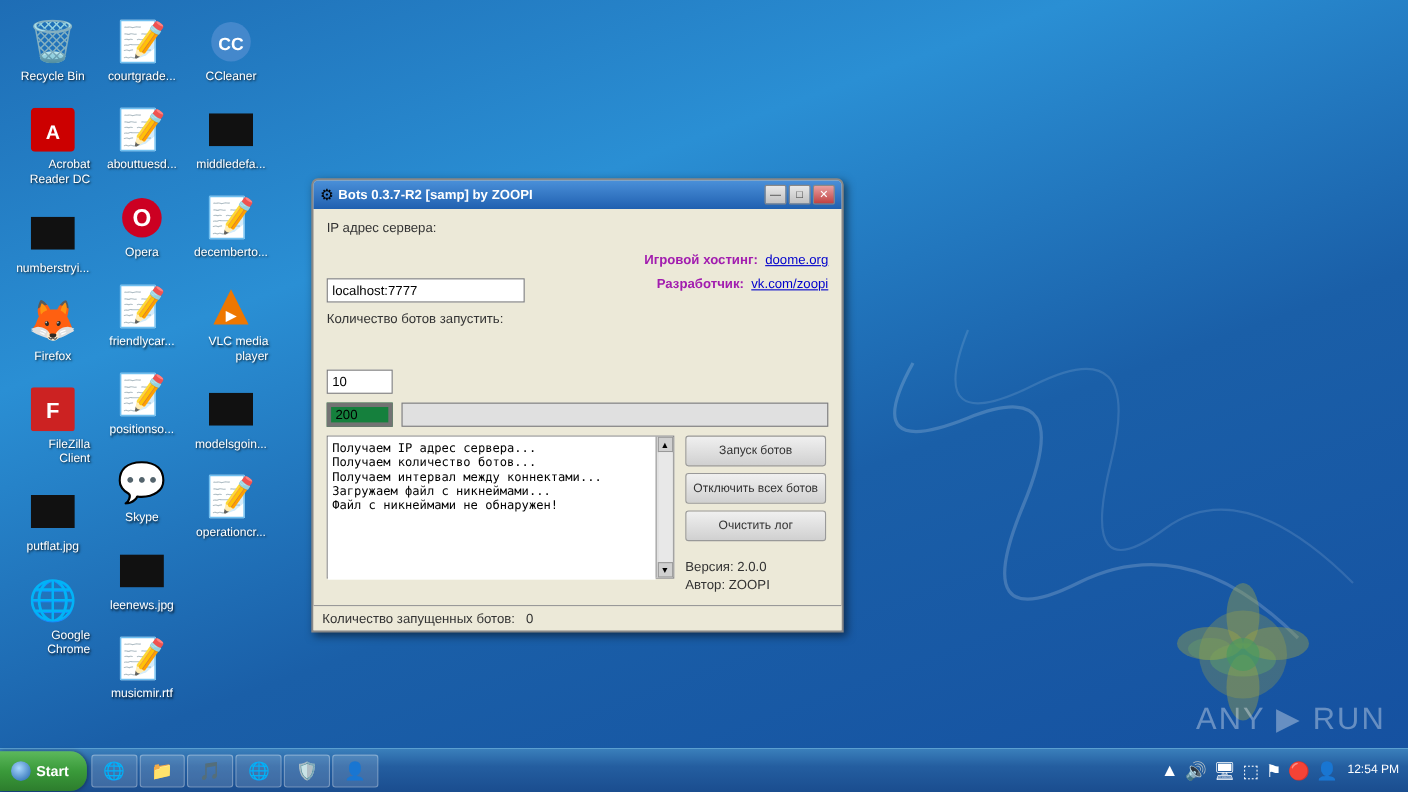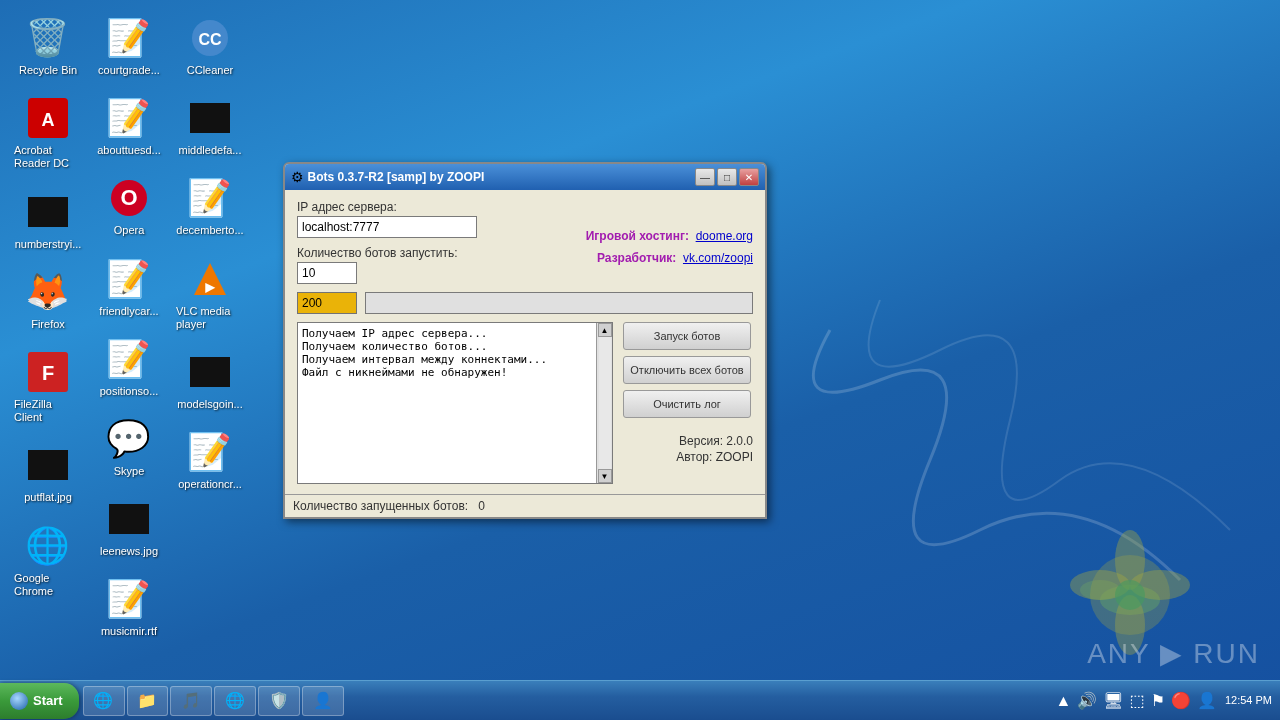--- a/index.html
+++ b/index.html
@@ -53,21 +53,21 @@
       display: flex;
       align-items: center;
       justify-content: center;
       font-size: 36px;
       margin-bottom: 2px;
     }
 
     .desktop-icon .icon-label {
       color: white;
       font-size: 11px;
-      text-align: left;
+      text-align: right;
       text-shadow: 1px 1px 2px rgba(0,0,0,0.8);
       line-height: 1.2;
       word-break: break-word;
     }
 
     
     .taskbar {
       position: absolute;
       bottom: 0;
       left: 0;
@@ -242,27 +242,28 @@
       display: block;
     }
 
     .form-input {
       width: 100%;
       height: 22px;
       border: 1px solid #7a7a7a;
       background: white;
       font-size: 12px;
       padding: 2px 4px;
+      margin-top: 37px;
     }
 
     .form-input-small {
       width: 60px;
       height: 22px;
-      border: 1px solid #737373;
-      background: #eab308;
+      border: 4px solid #737373;
+      background: #15803d;
       font-size: 12px;
       padding: 0 4px;
     }
 
     .inline-row {
       display: flex;
       align-items: center;
       gap: 8px;
     }
 
@@ -336,21 +337,21 @@
       color: #333;
       cursor: pointer;
       display: flex;
       align-items: center;
       justify-content: center;
       text-align: center;
     }
 
     .version-info {
       margin-top: 10px;
-      text-align: right;
+      text-align: left;
       font-size: 12px;
       color: #333;
     }
 
     .version-info .version-line {
       margin-bottom: 2px;
     }
 
     .status-bar {
       border-top: 1px solid #999;
@@ -579,25 +580,26 @@
 
       <div class="form-row">
         <div class="inline-row">
           <input class="form-input-small" type="text" value="200" style="">
           <div class="progress-bar-container"></div>
         </div>
       </div>
 
       <div class="dialog-main-content">
         <div class="log-area-wrapper">
-          <div style="display:flex; height:162px; border:1px solid #7a7a7a; background:white;">
+          <div style="display:flex; height:130px; border:1px solid #7a7a7a; background:white;">
             <div class="log-textarea" style="flex:1; overflow-y:auto; border:none; font-family:monospace; font-size:11px; padding:4px;">
               <div>Получаем IP адрес сервера...</div>
               <div>Получаем количество ботов...</div>
               <div>Получаем интервал между коннектами...</div>
+              <div>Загружаем файл с никнеймами...</div>
               <div>Файл с никнеймами не обнаружен!</div>
             </div>
             <div style="width:16px; background:#e0e0e0; border-left:1px solid #999; display:flex; flex-direction:column; align-items:center;">
               <div style="width:14px;height:14px;background:#d0d0d0;border:1px solid #999;display:flex;align-items:center;justify-content:center;font-size:8px;cursor:pointer;">▲</div>
               <div style="flex:1;width:12px;background:#e8e8e8;"></div>
               <div style="width:14px;height:14px;background:#d0d0d0;border:1px solid #999;display:flex;align-items:center;justify-content:center;font-size:8px;cursor:pointer;">▼</div>
             </div>
           </div>
         </div>
 

